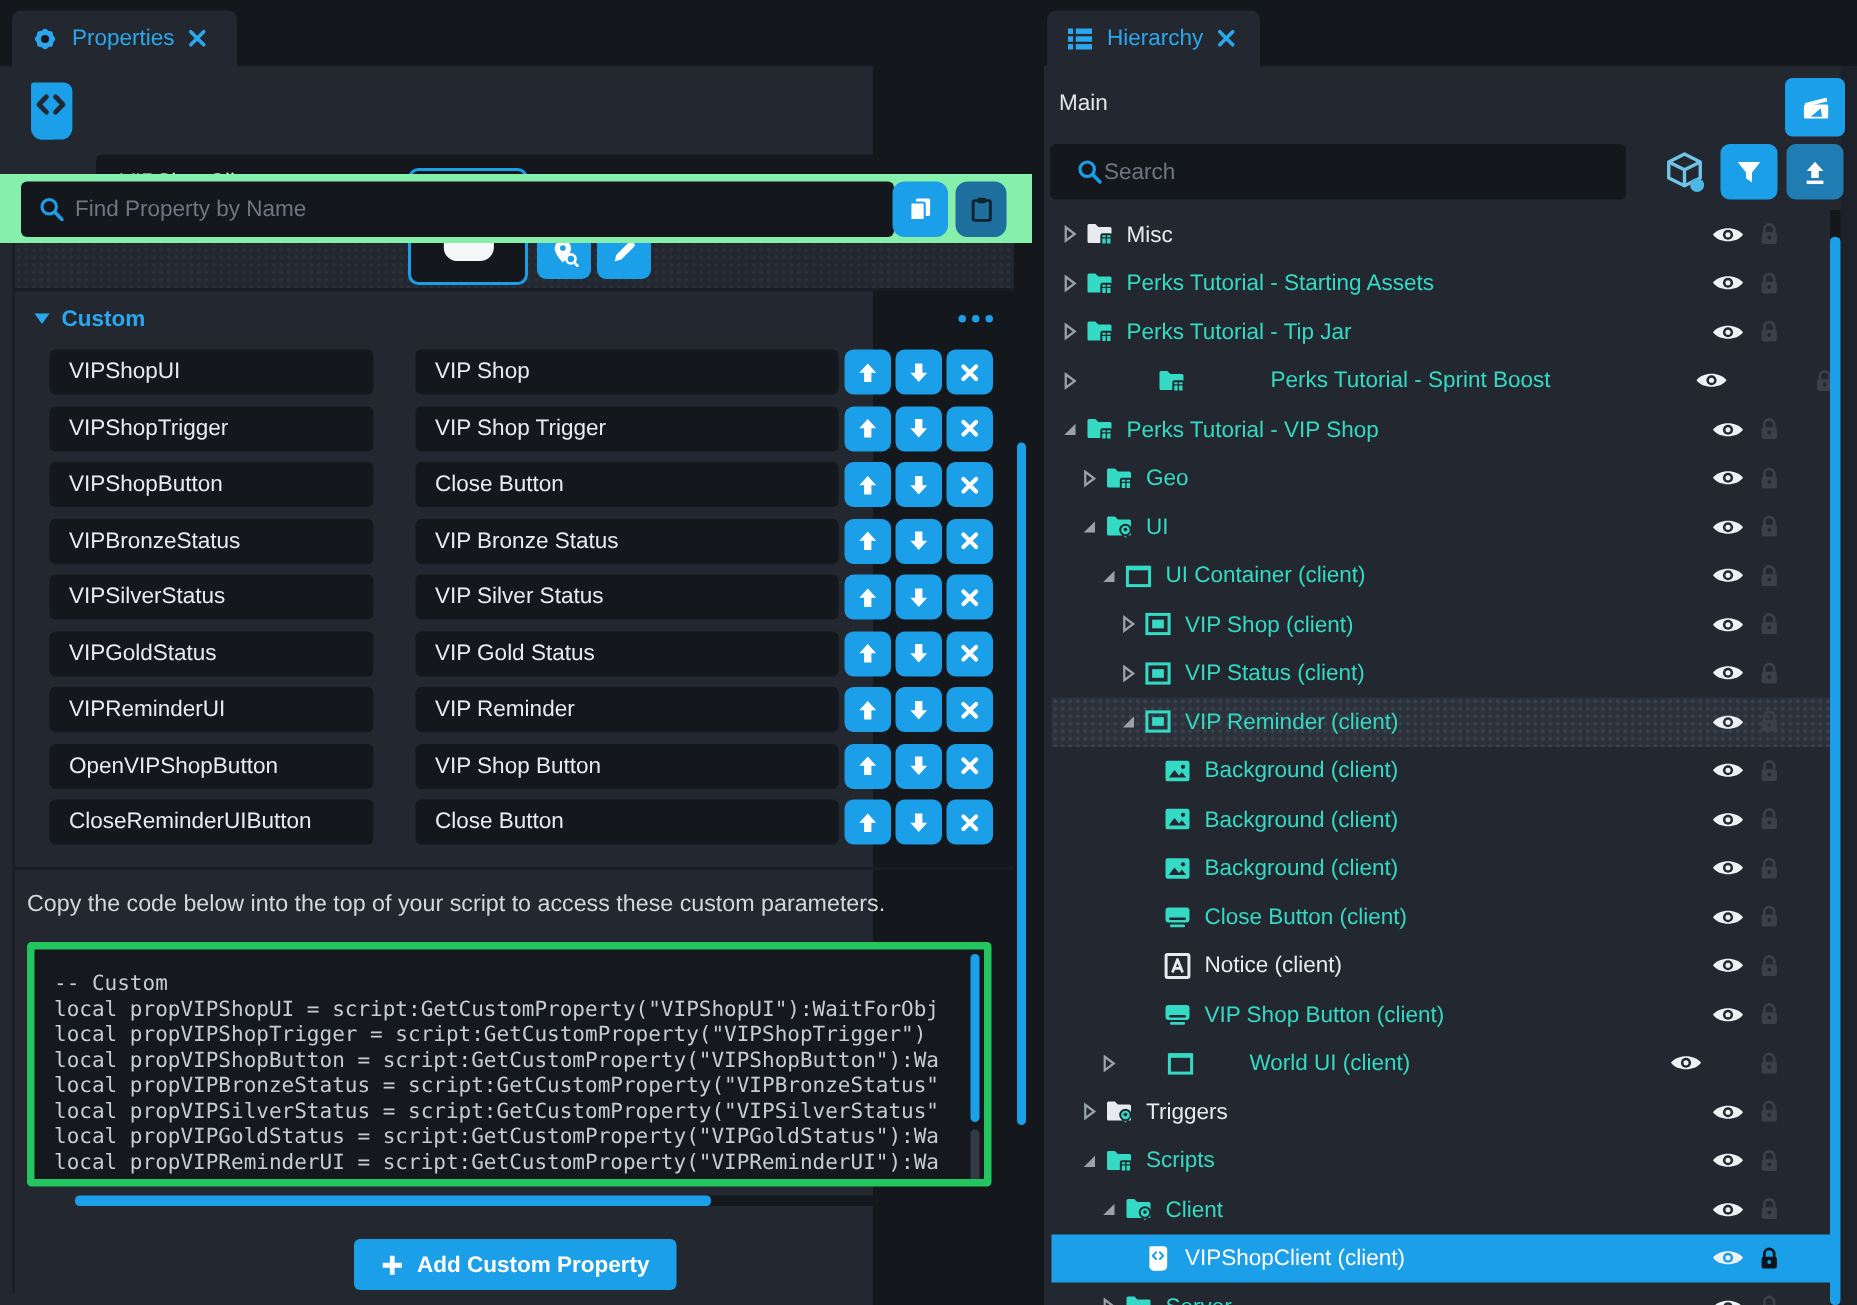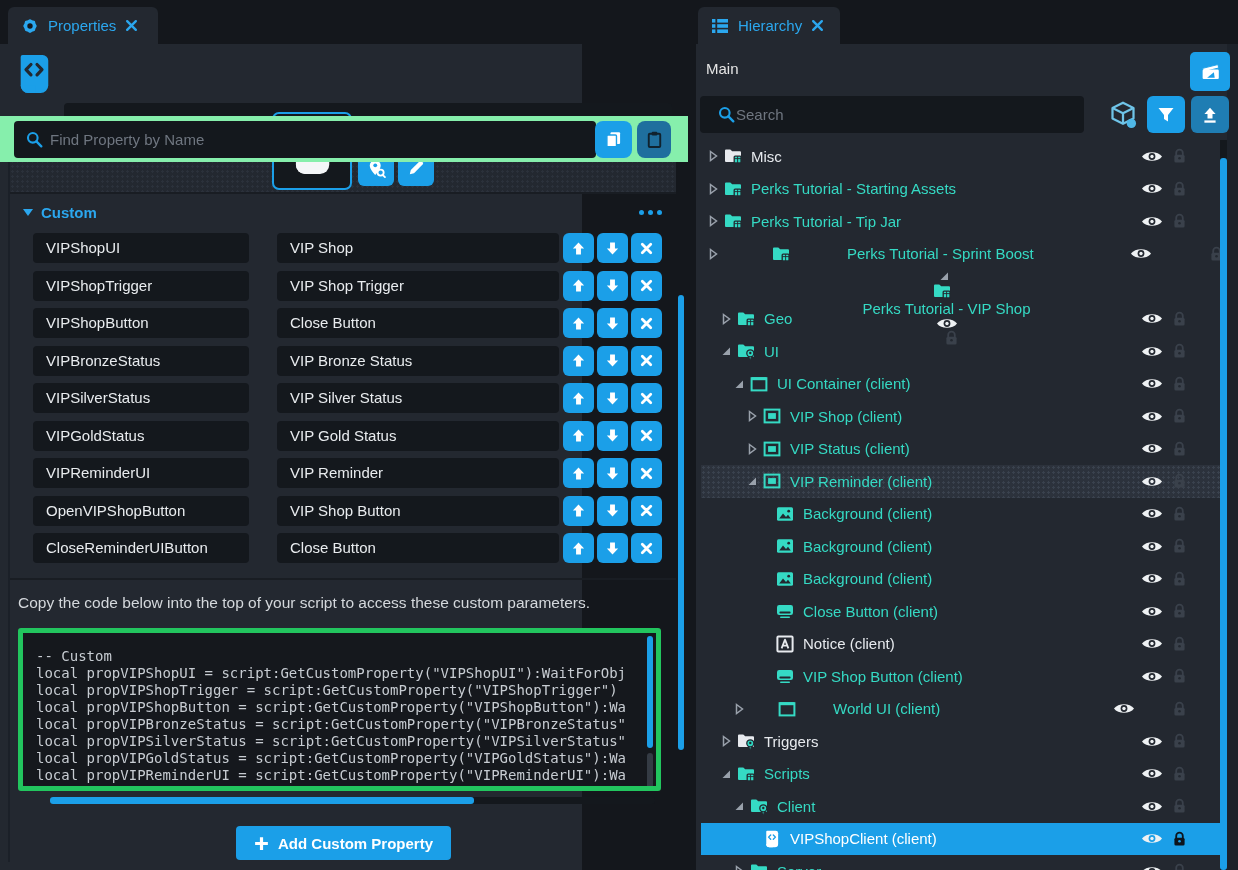--- a/index.html
+++ b/index.html
@@ -664,21 +664,21 @@
     <span class="tlabel">Perks Tutorial - Sprint Boost</span>
     <span class="tspacer"></span>
     <svg class="teye" viewBox="0 0 22 13">
           <use href="#i-eye"></use>
         </svg>
     <svg class="tlock" viewBox="0 0 13 16">
           <use href="#i-lock"></use>
         </svg>
   </div>
 
-  <div class="trow tone-teal exp-expanded" style="padding-left: 6px; flex-direction: column;">
+  <div class="trow tone-teal exp-expanded" style="padding-left: 6px;">
     <span class="arrow">
 
       <svg class="tri-e" viewBox="0 0 12 12">
             <polygon points="10,2.5 10,10 2.5,10" fill="#99a1ab"></polygon>
           </svg>
     </span>
     <svg class="ticon" viewBox="0 0 18 18">
           <use href="#i-folder-cube"></use>
         </svg>
     <span class="tlabel">Perks Tutorial - VIP Shop</span>

